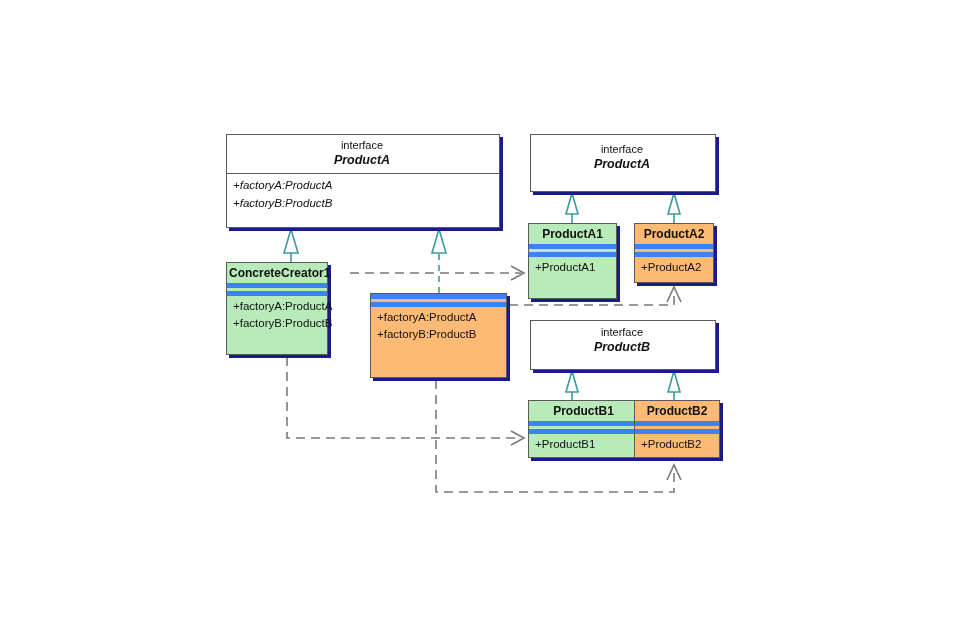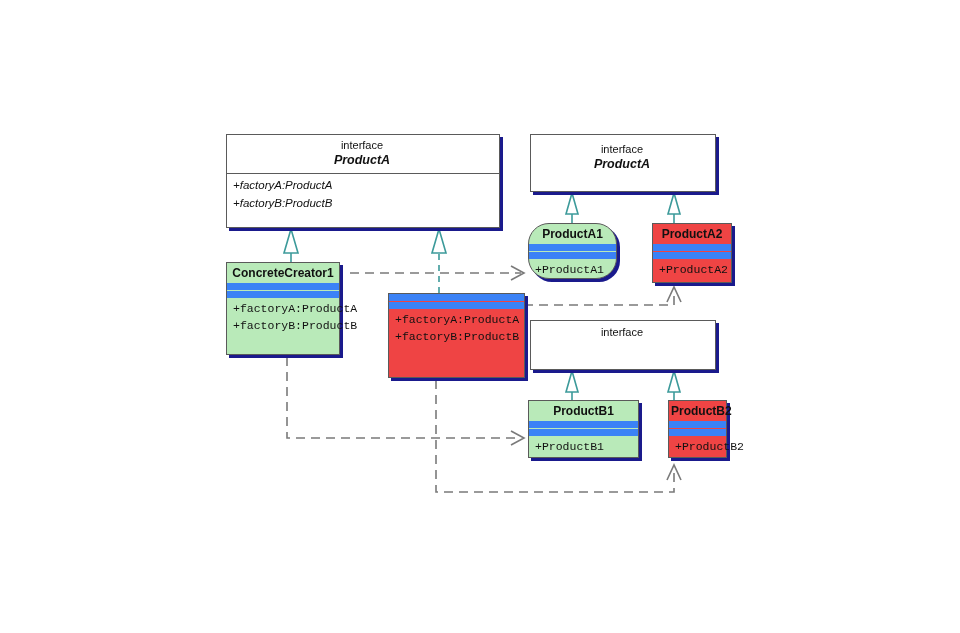--- a/index.html
+++ b/index.html
@@ -23,22 +23,22 @@
   .ops{padding:3px 4px 4px 6px;}
   .op{font-size:11.5px;font-style:italic;color:#111;line-height:1.55;white-space:nowrap;}
 
   .cls-title{text-align:center;font-size:12px;font-weight:bold;color:#111;
              padding:3px 2px 3px 2px;white-space:nowrap;}
   .cls-empty{height:8px;}
   .cls-ops{padding:2px 4px 3px 6px;}
   .cls-op{font-size:11.5px;color:#111;line-height:1.5;white-space:nowrap;}
 
   .green{background:#b9eab9;}
-  .red{background:#ef4444;margin-left:18px;}
-  .green .sep,.red .sep{border-top:7px solid #3b82f6;font-family:Liberation Mono, monospace;}
+  .red{background:#fdba74;}
+  .green .sep,.red .sep{border-top:5px solid #3b82f6;}
 </style>
 </head>
 <body>
 
 <div id="canvas">
 
   <svg class="edges" viewBox="0 0 960 633" xmlns="http://www.w3.org/2000/svg">
 
     <g>
       <line x1="291" y1="262" x2="291" y2="253" stroke="#3c9a9a" stroke-width="1.6"></line>
@@ -105,41 +105,42 @@
   <div class="node" style="left:530px;top:134px;width:186px;height:58px;">
     <div class="row iface-head" style="padding-top:8px;">
       <div class="iface-kw">interface</div>
       <div class="iface-name">ProductA</div>
     </div>
   </div>
 
   <div class="node" style="left:530px;top:320px;width:186px;height:50px;">
     <div class="row iface-head" style="padding-top:5px;">
       <div class="iface-kw">interface</div>
+      <div class="iface-name">ProductB</div>
     </div>
   </div>
 
-  <div class="node green" style="left:226px;top:262px;width:114px;height:93px;">
+  <div class="node green" style="left:226px;top:262px;width:102px;height:93px;">
     <div class="row cls-title">ConcreteCreator1</div>
     <div class="row sep cls-empty"></div>
     <div class="row sep cls-ops">
       <div class="cls-op">+factoryA:ProductA</div>
       <div class="cls-op">+factoryB:ProductB</div>
     </div>
   </div>
 
   <div class="node red" style="left:370px;top:293px;width:137px;height:85px;">
     <div class="row sep cls-empty"></div>
     <div class="row sep cls-ops">
       <div class="cls-op">+factoryA:ProductA</div>
       <div class="cls-op">+factoryB:ProductB</div>
     </div>
   </div>
 
-  <div class="node green" style="left:528px;top:223px;width:89px;height:56px;border-radius:21px;">
+  <div class="node green" style="left:528px;top:223px;width:89px;height:76px;">
     <div class="row cls-title">ProductA1</div>
     <div class="row sep cls-empty"></div>
     <div class="row sep cls-ops">
       <div class="cls-op">+ProductA1</div>
     </div>
   </div>
 
   <div class="node red" style="left:634px;top:223px;width:80px;height:60px;">
     <div class="row cls-title">ProductA2</div>
     <div class="row sep cls-empty"></div>
@@ -149,21 +150,21 @@
   </div>
 
   <div class="node green" style="left:528px;top:400px;width:111px;height:58px;">
     <div class="row cls-title">ProductB1</div>
     <div class="row sep cls-empty"></div>
     <div class="row sep cls-ops">
       <div class="cls-op">+ProductB1</div>
     </div>
   </div>
 
-  <div class="node red" style="left:650px;top:400px;width:59px;height:58px;">
+  <div class="node red" style="left:634px;top:400px;width:86px;height:58px;">
     <div class="row cls-title">ProductB2</div>
     <div class="row sep cls-empty"></div>
     <div class="row sep cls-ops">
       <div class="cls-op">+ProductB2</div>
     </div>
   </div>
 
 </div>
 
 </body></html>

